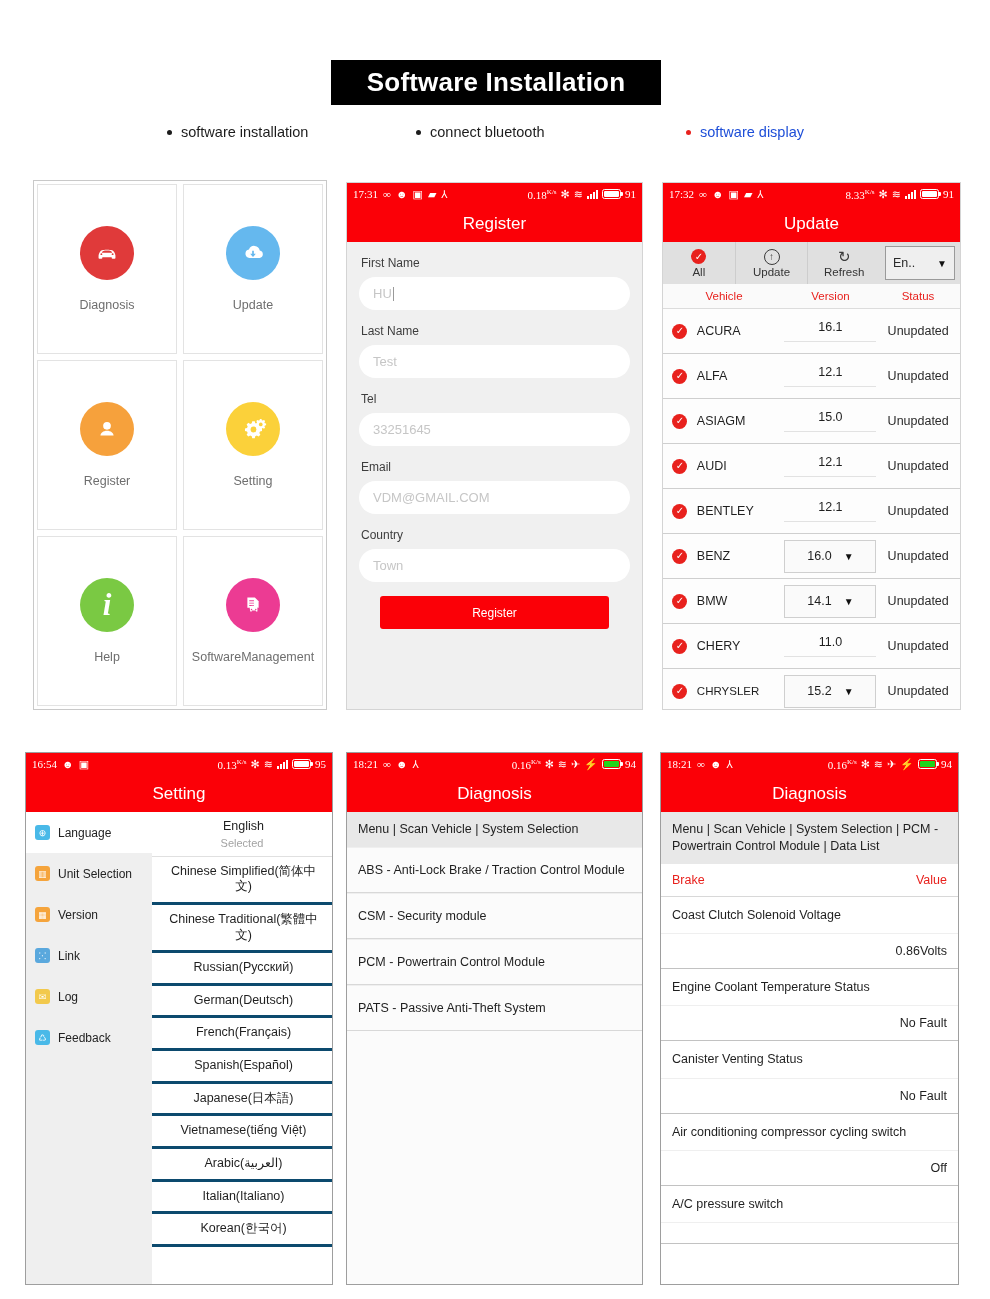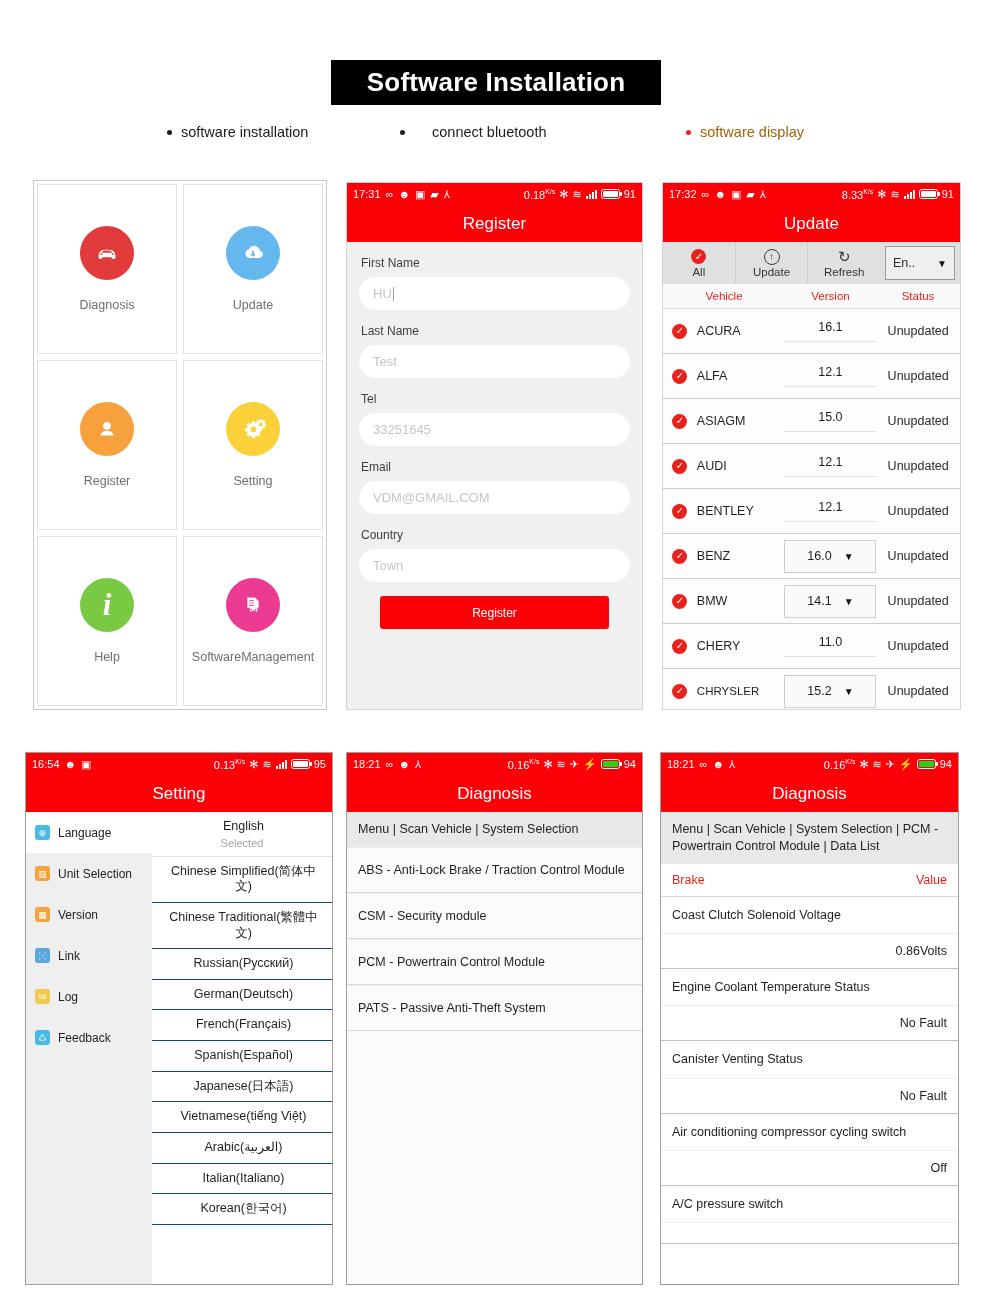--- a/index.html
+++ b/index.html
@@ -16,42 +16,42 @@
     position:absolute; left:331px; top:60px; width:330px; height:45px;
     background:#000; color:#fff;
     display:flex; align-items:center; justify-content:center;
     font-size:26px; font-weight:bold; letter-spacing:.2px;
   }
 
   
   .captions { position:absolute; left:0; top:124px; width:990px; height:24px; }
   .caption { position:absolute; display:flex; align-items:center; font-size:14.5px; color:#1c1c1c; }
   .caption .dot { width:5px; height:5px; border-radius:50%; background:#1c1c1c; margin-right:9px; }
-  .caption.red { color:#a16207; }
+  .caption.red { color:#1d4ed8; }
   .caption.red .dot { background:#e8211d; }
   .cap1 { left:167px; }
-  .cap2 { left:400px;gap:18px; }
+  .cap2 { left:416px; }
   .cap3 { left:686px; }
 
   
   .panel { position:absolute; background:#fff; overflow:hidden; }
   .panel.bordered { border:1px solid #c9c9c9; }
 
   .p1 { left:33px;  top:180px;  width:294px; height:530px; }
   .p2 { left:346px; top:182px;  width:297px; height:528px; border:1px solid #d4d4d4;}
   .p3 { left:662px; top:182px;  width:299px; height:528px; border:1px solid #d4d4d4;}
   .p4 { left:25px;  top:752px;  width:308px; height:533px; border:1px solid #9e9e9e;}
   .p5 { left:346px; top:752px;  width:297px; height:533px; border:1px solid #9e9e9e;}
   .p6 { left:660px; top:752px;  width:299px; height:533px; border:1px solid #9e9e9e;}
 
   
   .statusbar {
     background:#fb0007; color:#fff; height:22px;
     display:flex; align-items:center; font-size:11px;
-    padding:0 6px; white-space:nowrap;
+    padding:0 6px; white-space:nowrap;font-family:Liberation Serif, serif;
   }
   .sb-left { display:flex; align-items:center; gap:5px; }
   .sb-spacer { flex:1; }
   .sb-right { display:flex; align-items:center; gap:4px; }
   .sb-ico { font-size:11px; line-height:1; display:inline-block; }
   .kbs { font-size:11px; }
   .kbs sup { font-size:7px; }
   .batt {
     display:inline-block; width:19px; height:10px; border:1.4px solid #fff;
     border-radius:2.5px; position:relative; vertical-align:-1px;
@@ -135,21 +135,21 @@
   .head-ver{flex:1;text-align:center}
   .head-sta{width:84px;text-align:center}
 
   
   .set-body { display:flex; height:calc(100% - 59px); }
   .set-left { width:126px; background:#efefef; }
   .set-item { display:flex; align-items:center; gap:8px; height:41px; padding-left:9px; font-size:12px; color:#232323; }
   .set-item.active { background:#fff; }
   .sq-ico { width:15px; height:15px; border-radius:3px; display:flex; align-items:center;justify-content:center;font-size:9px;color:#fff; flex:0 0 auto;}
   .set-right { flex:1; background:#fff; overflow:hidden;text-align:center; }
-  .lang-item { padding:7px 10px 7px 13px; border-bottom:1px solid #0c4a6e; font-size:12.5px; color:#1f1f1f; line-height:1.25; }
+  .lang-item { padding:7px 10px 7px 13px; border-bottom:3px solid #0c4a6e; font-size:12.5px; color:#1f1f1f; line-height:1.25; }
   .lang-item.sel { border-bottom:none; padding-bottom:2px;}
   .lang-sub { font-size:11px; color:#a3a3a3; padding:0 13px 7px 13px; border-bottom:1px solid #e0e0e0; }
 
   
   .crumb { background:#e8e8e8; font-size:12.5px; color:#1f1f1f; padding:9px 11px; line-height:1.35; }
   .diag-item { border-bottom:1px solid #d8d8d8; border-top:1px solid #efefef; font-size:12.5px; color:#1f1f1f; padding:15px 11px; background:#fbfbfb; }
   .diag-fill { background:#fbfbfb; flex:1; }
 
   
   .dl-head { display:flex; justify-content:space-between; font-size:12.5px; color:#e8211d; padding:9px 11px; border-bottom:1px solid #d8d8d8; background:#fff;}

